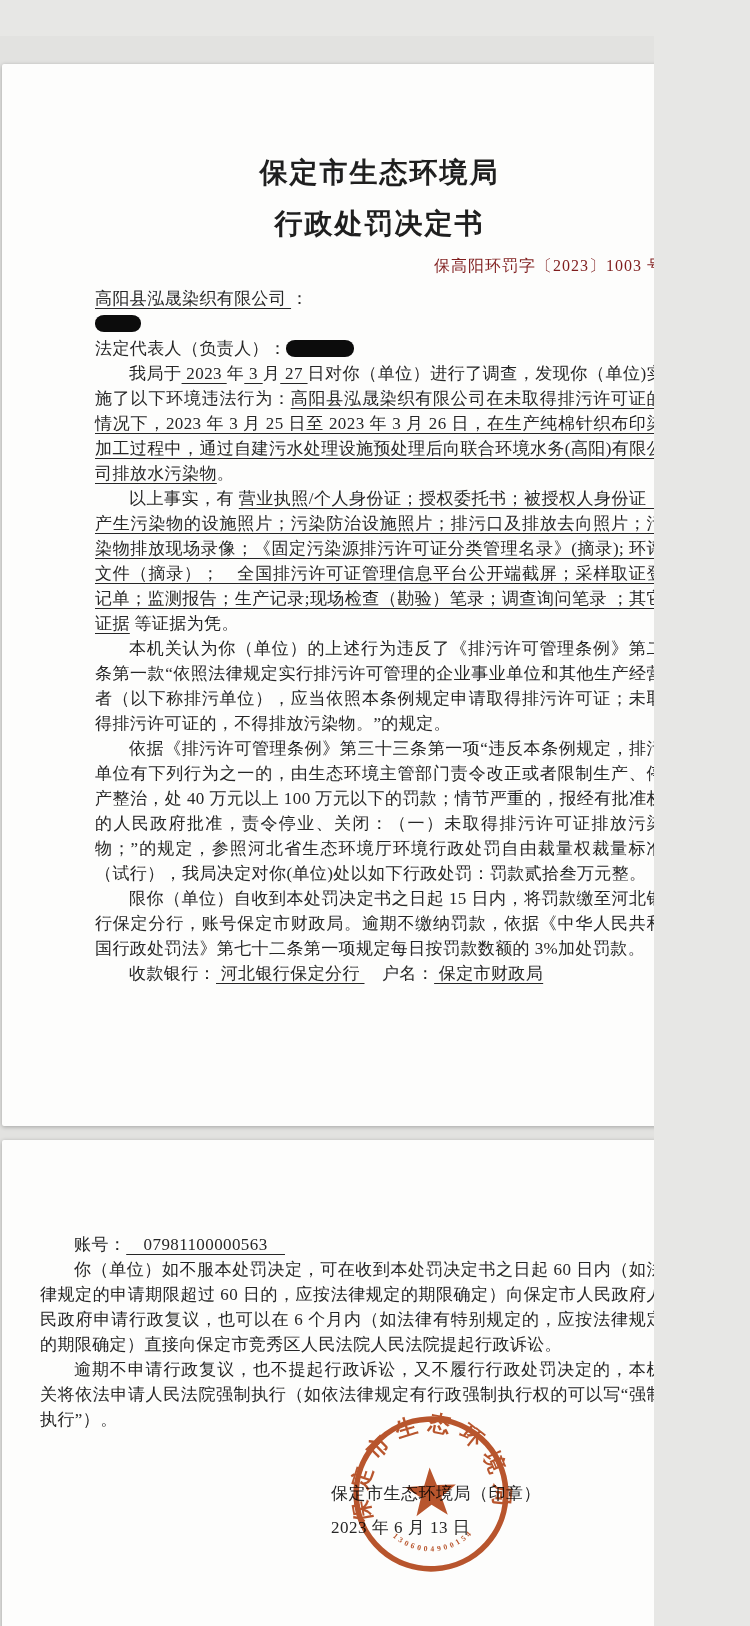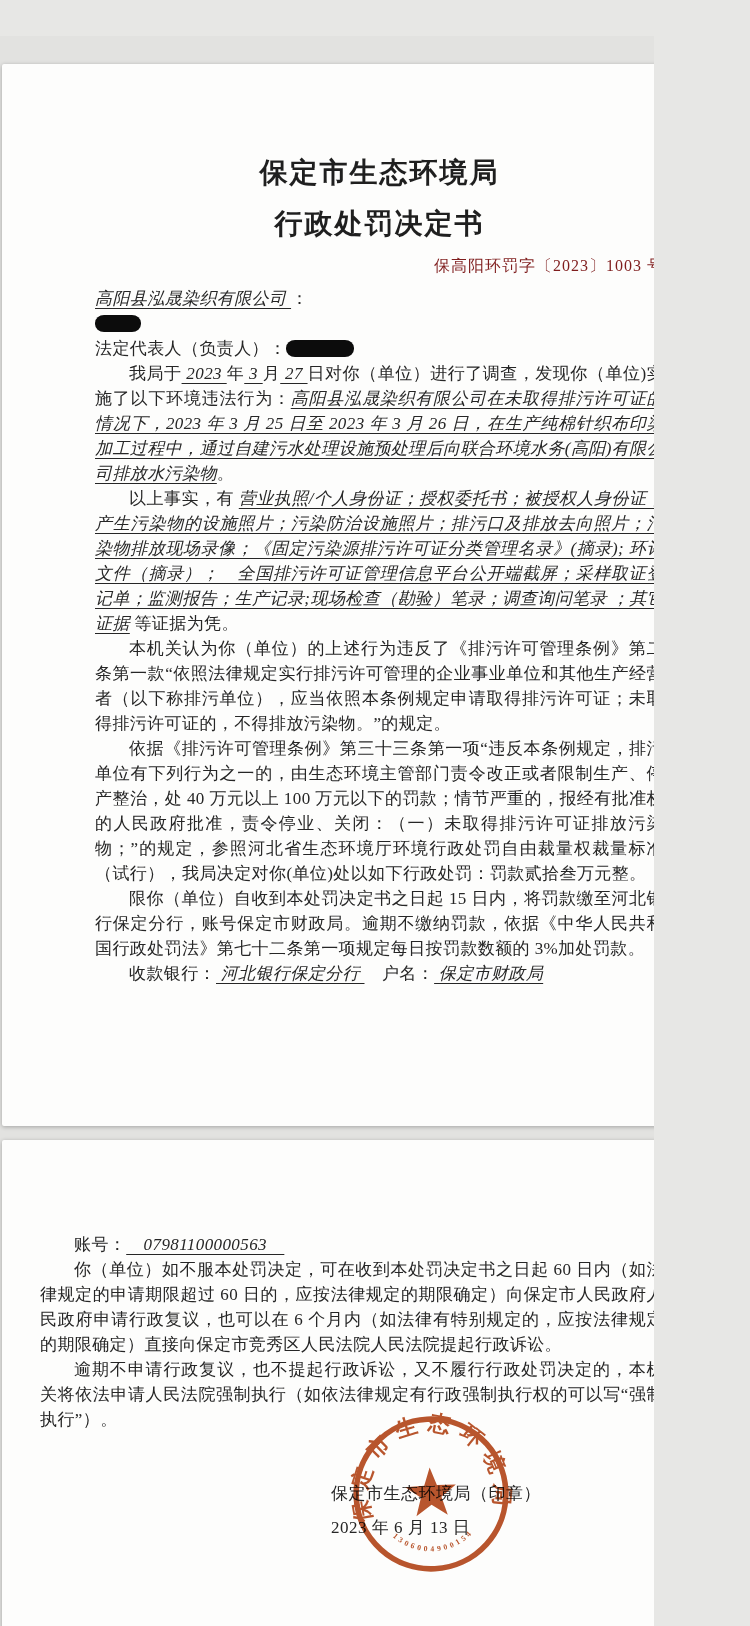--- a/index.html
+++ b/index.html
@@ -15,21 +15,21 @@
   .title{margin:0;text-align:center;font-family:"Liberation Sans",sans-serif;
          font-weight:bold;font-size:28px;line-height:38px;letter-spacing:2px;color:#1f1f1f;}
   .t1{padding-top:90px;}
   .t2{margin-top:13px;}
   .docno{margin-top:13px;text-align:right;font-size:16px;letter-spacing:1px;color:#7f1d1d;}
 
   .line,.para{margin:0;font-size:17px;line-height:25px;letter-spacing:.4px;text-align:justify;}
   .para{text-indent:2em;}
   .recipient-line{margin-top:9px;}
 
-  .u{text-decoration:underline;text-underline-offset:4px;text-decoration-thickness:1px;font-style:italic;}
+  .u{text-decoration:underline;text-underline-offset:4px;text-decoration-thickness:1px;}
   .redact{display:inline-block;height:17px;background:#0c0c0c;border-radius:9px/8px;
           vertical-align:-3px;}
 
   .sig{position:absolute;font-size:17px;letter-spacing:.5px;white-space:nowrap;z-index:1;}
   .sig1{left:329px;top:342px;}
   .sig2{left:329px;top:376px;}
 
   .seal{position:absolute;left:347px;top:272px;width:164px;height:164px;z-index:2;
         color:#b5491d;mix-blend-mode:multiply;opacity:.93;transform:rotate(-3deg);}
   .seal text{font-family:"Liberation Serif",serif;font-weight:bold;}

